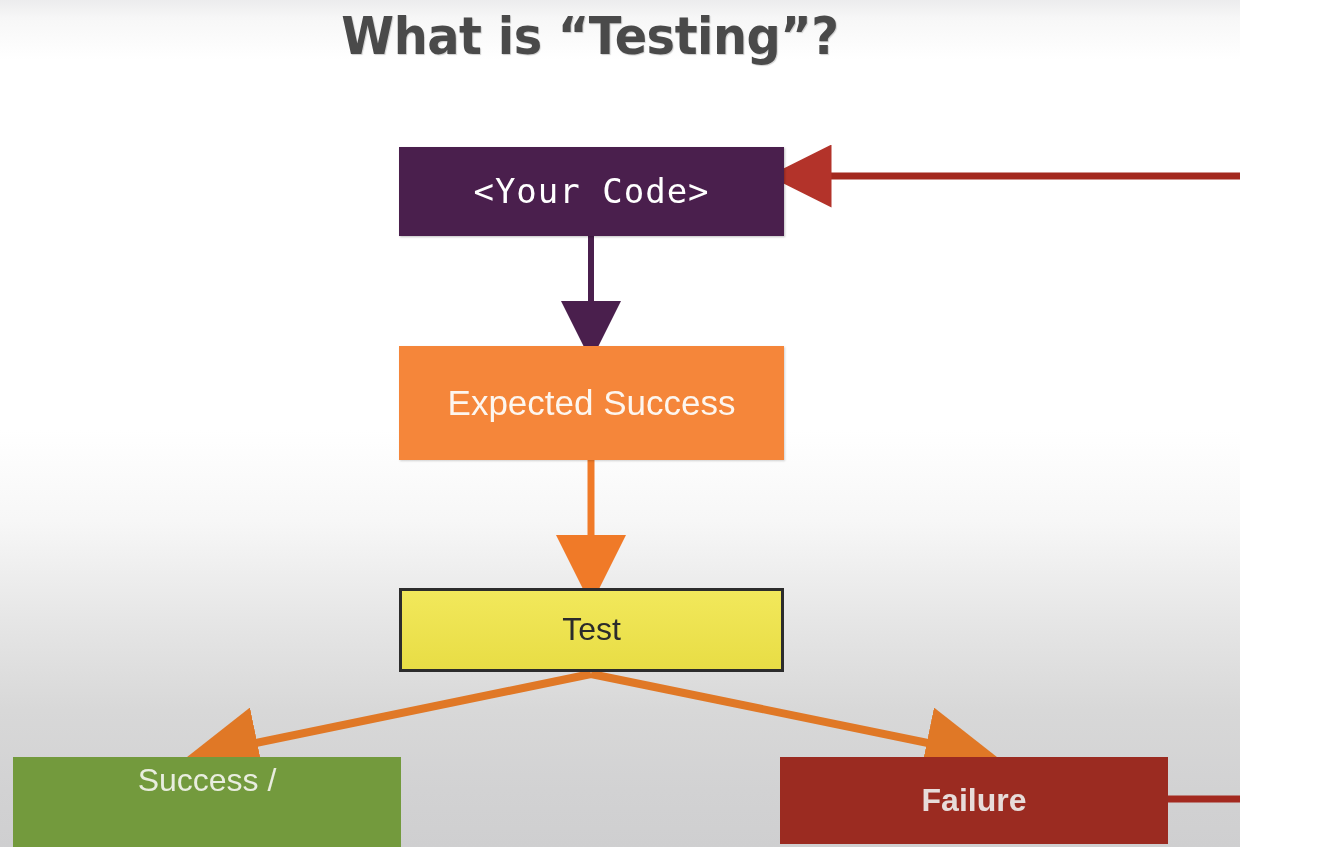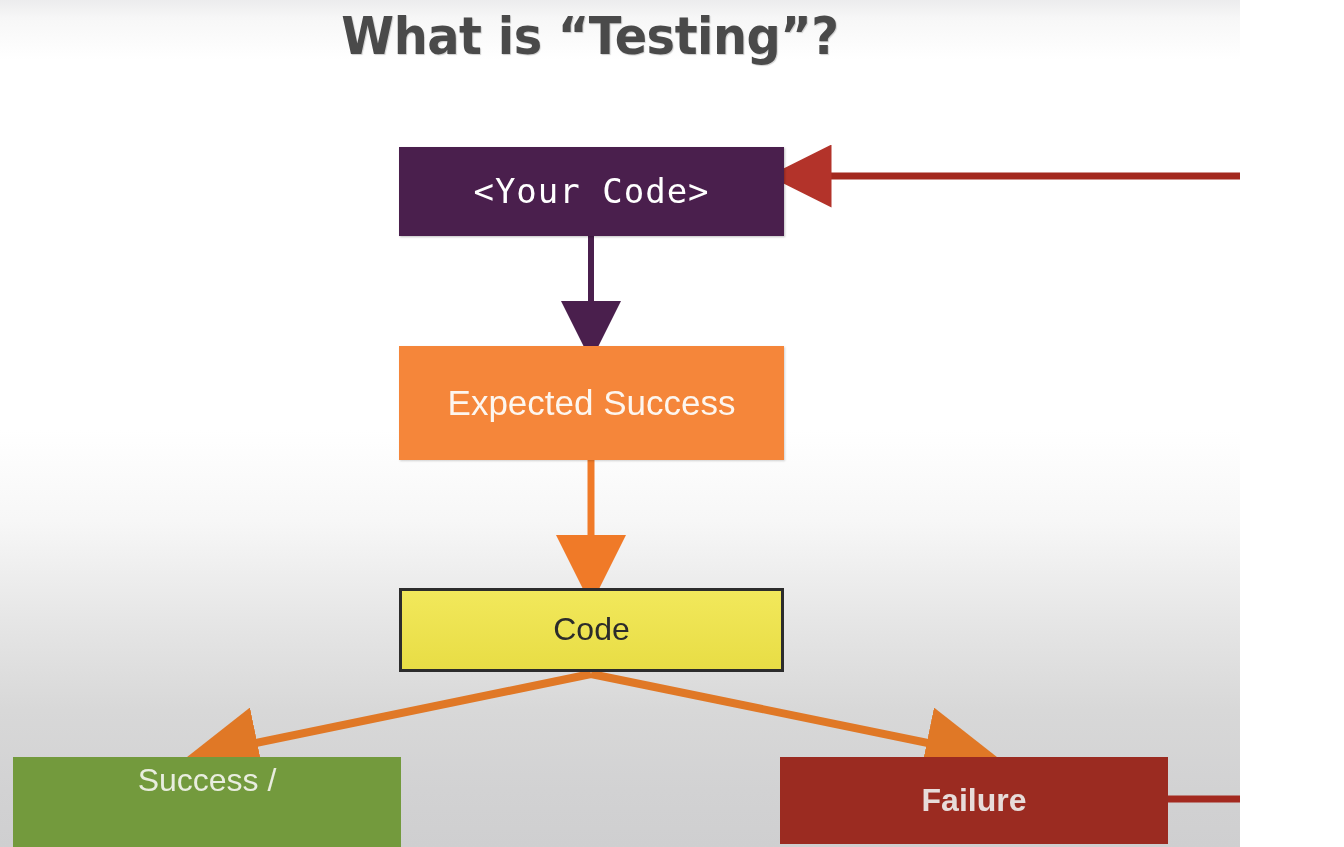--- a/index.html
+++ b/index.html
@@ -196,21 +196,21 @@
 
   <div class="node" id="node-your-code">
     <span>&lt;Your Code&gt;</span>
   </div>
 
   <div class="node" id="node-expected-result">
     <span>Expected Success</span>
   </div>
 
   <div class="node" id="node-test">
-    <span>Code</span>
+    <span>Test</span>
   </div>
 
   <div class="node" id="node-success">
     <span class="line">Success /</span>
   </div>
 
   <div class="node" id="node-failure">
     <span>Failure</span>
   </div>
 

